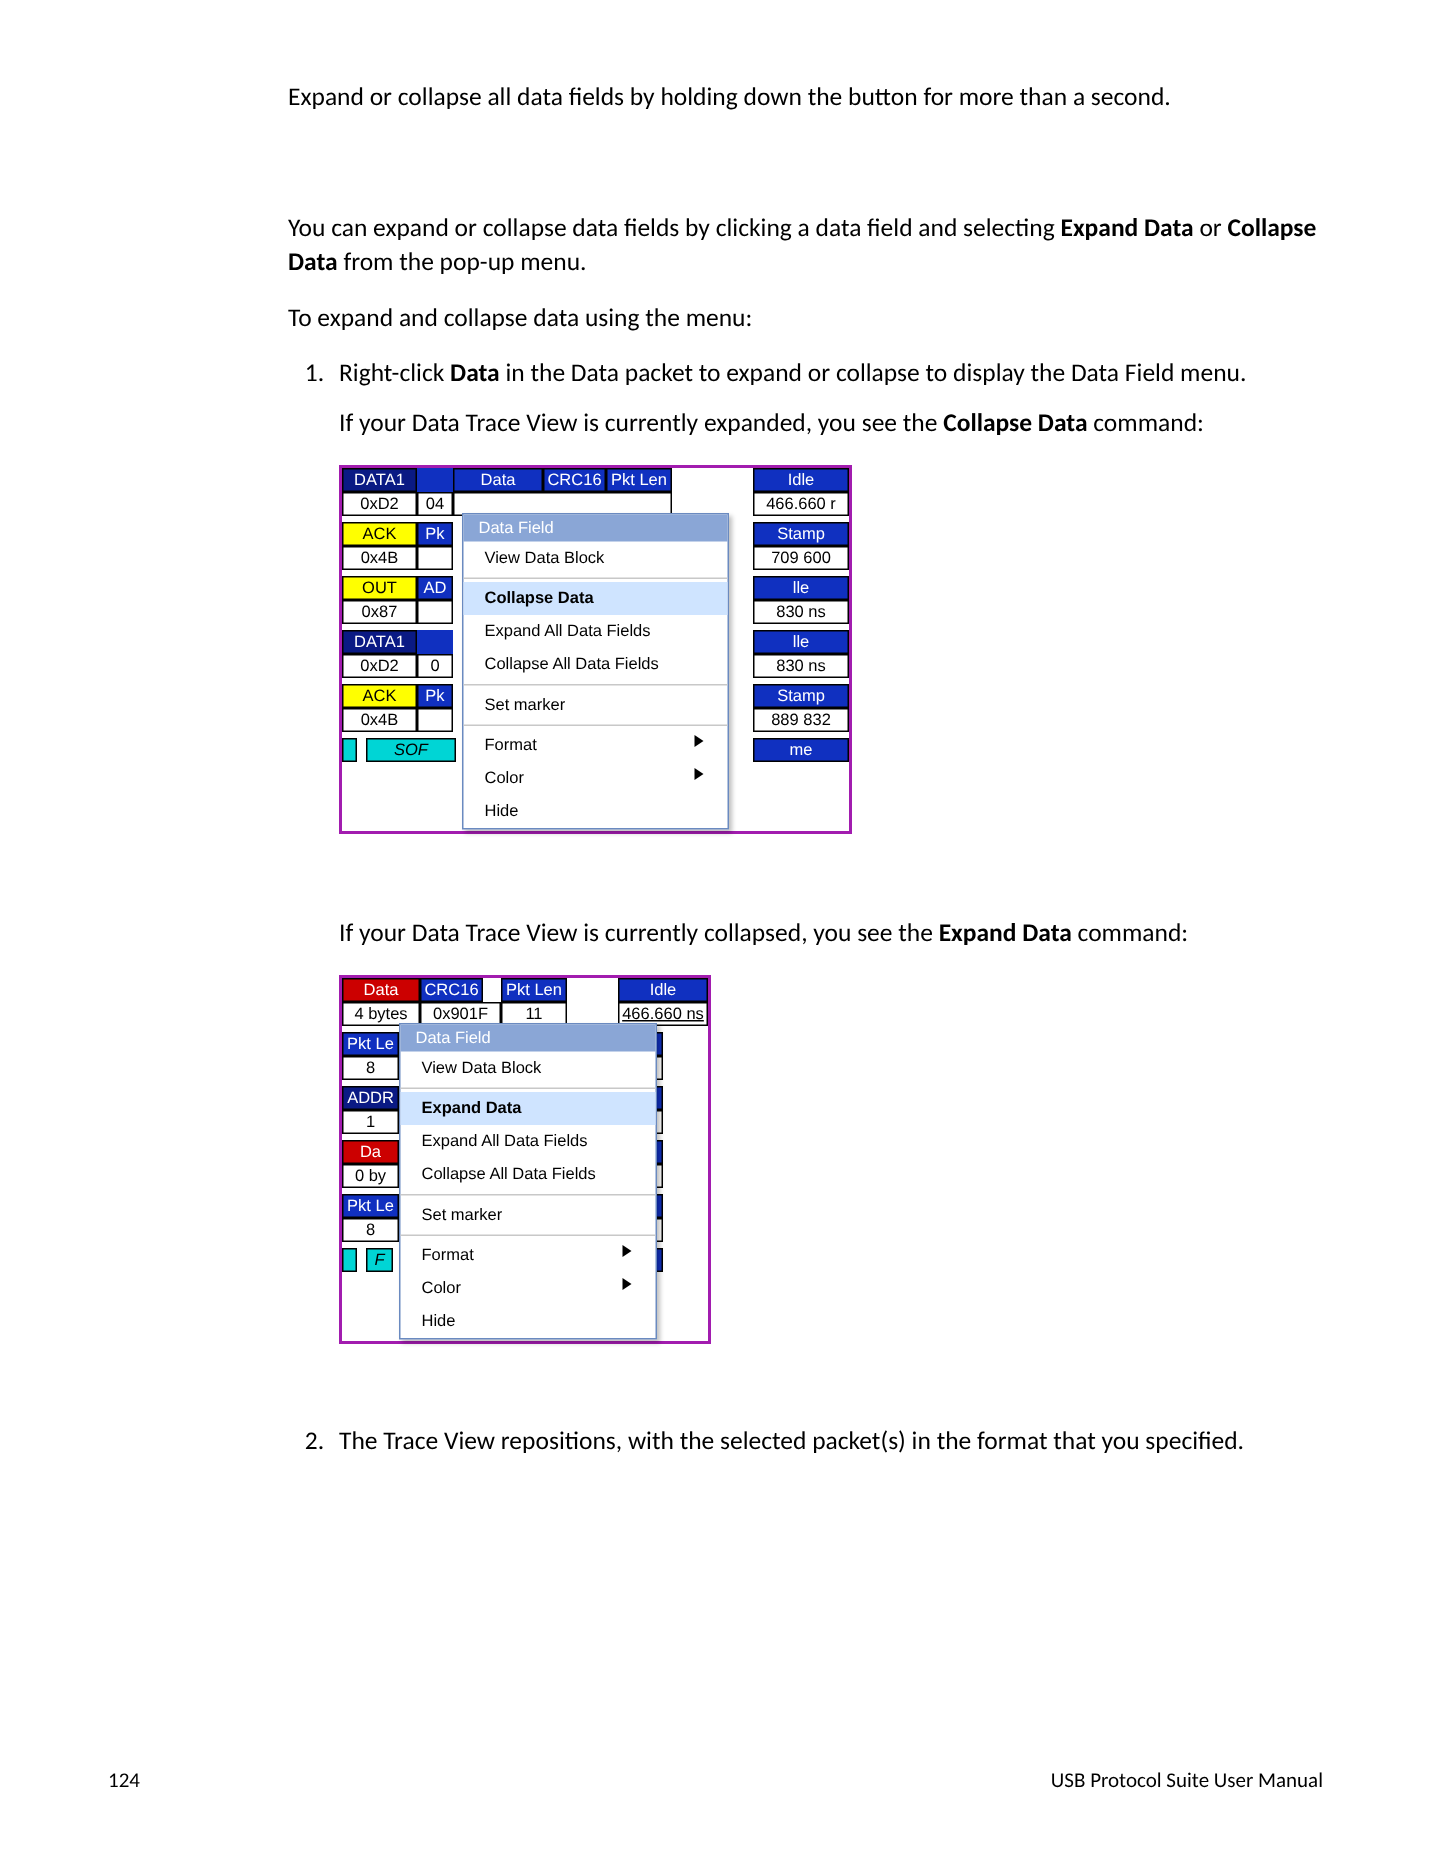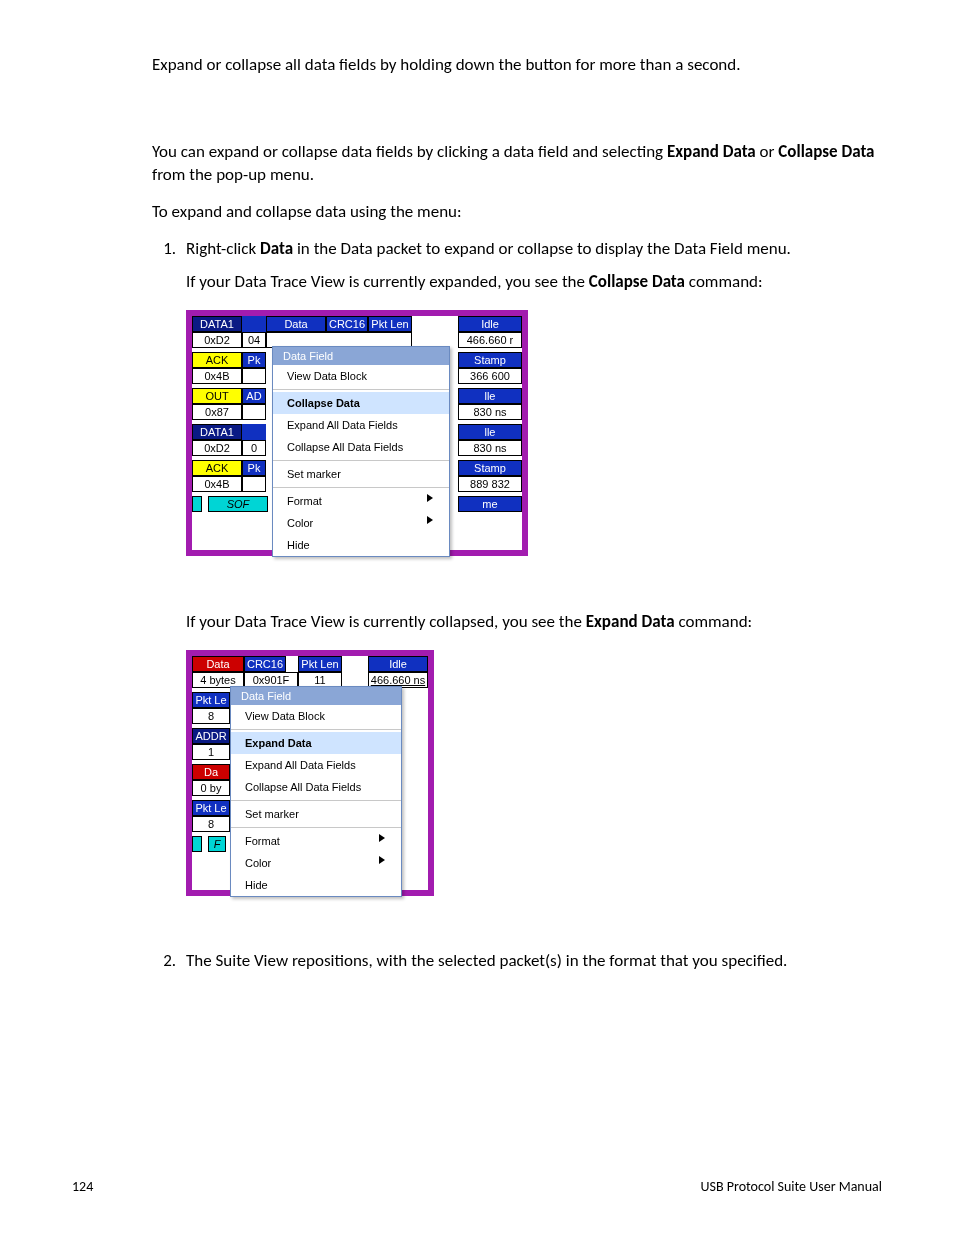--- a/index.html
+++ b/index.html
@@ -22,21 +22,21 @@
   .header {
     display: flex;
     justify-content: space-between;
     font-size: 14px;
     color: #222;
     border-bottom: 1px solid #aaa;
     padding-bottom: 6px;
     margin-bottom: 80px;
   }
   .content {
-    margin-left: 80px;
+    margin-left: 120px;
   }
   .content p {
     margin: 0 0 14px 0;
     line-height: 1.35;
   }
   .gap-large { height: 50px; }
   .ol {
     list-style: decimal;
     padding-left: 28px;
     margin: 0;
@@ -44,21 +44,21 @@
   .ol > li {
     margin: 0 0 10px 0;
     line-height: 1.35;
     padding-left: 6px;
   }
   .ol > li > p { margin: 0 0 10px 0; }
   .bold { font-weight: 700; }
 
   
   .fig {
-    border: 6px solid #a21caf;
+    border: 2px solid #a21caf;
     display: inline-block;
     font-family: "Tahoma", "MS Sans Serif", Arial, sans-serif;
     font-size: 11px;
     line-height: 14px;
     color: #000;
     background: #fff;
     position: relative;
     margin: 6px 0 18px 0;
   }
   .fig-row {
@@ -244,21 +244,21 @@
 
           
           <div style="position:absolute;right:0;top:0;">
             <div class="stack">
               <div class="cell hdr-blue2 w-idle">Idle</div>
               <div class="cell cell-body w-idle">466.660 r</div>
             </div>
             <div class="gap4"></div>
             <div class="stack">
               <div class="cell hdr-blue2 w-idle">Stamp</div>
-              <div class="cell cell-body w-idle">366 600</div>
+              <div class="cell cell-body w-idle">709 600</div>
             </div>
             <div class="gap4"></div>
             <div class="stack">
               <div class="cell hdr-blue2 w-idle">lle</div>
               <div class="cell cell-body w-idle">830 ns</div>
             </div>
             <div class="gap4"></div>
             <div class="stack">
               <div class="cell hdr-blue2 w-idle">lle</div>
               <div class="cell cell-body w-idle">830 ns</div>
@@ -426,21 +426,21 @@
                 <span class="tri"></span>
               </div>
             <div class="menu-item">
                 <span>Hide</span>
               </div>
           </div>
         </div>
       </li>
 
       <li style="margin-top:30px;">
-        <p>The Suite View repositions, with the selected packet(s) in the format that you specified.</p>
+        <p>The Trace View repositions, with the selected packet(s) in the format that you specified.</p>
       </li>
     </ol>
   </div>
 
   <div class="footer">
     <span>124</span>
     <span>USB Protocol Suite User Manual</span>
   </div>
 </div>
 

